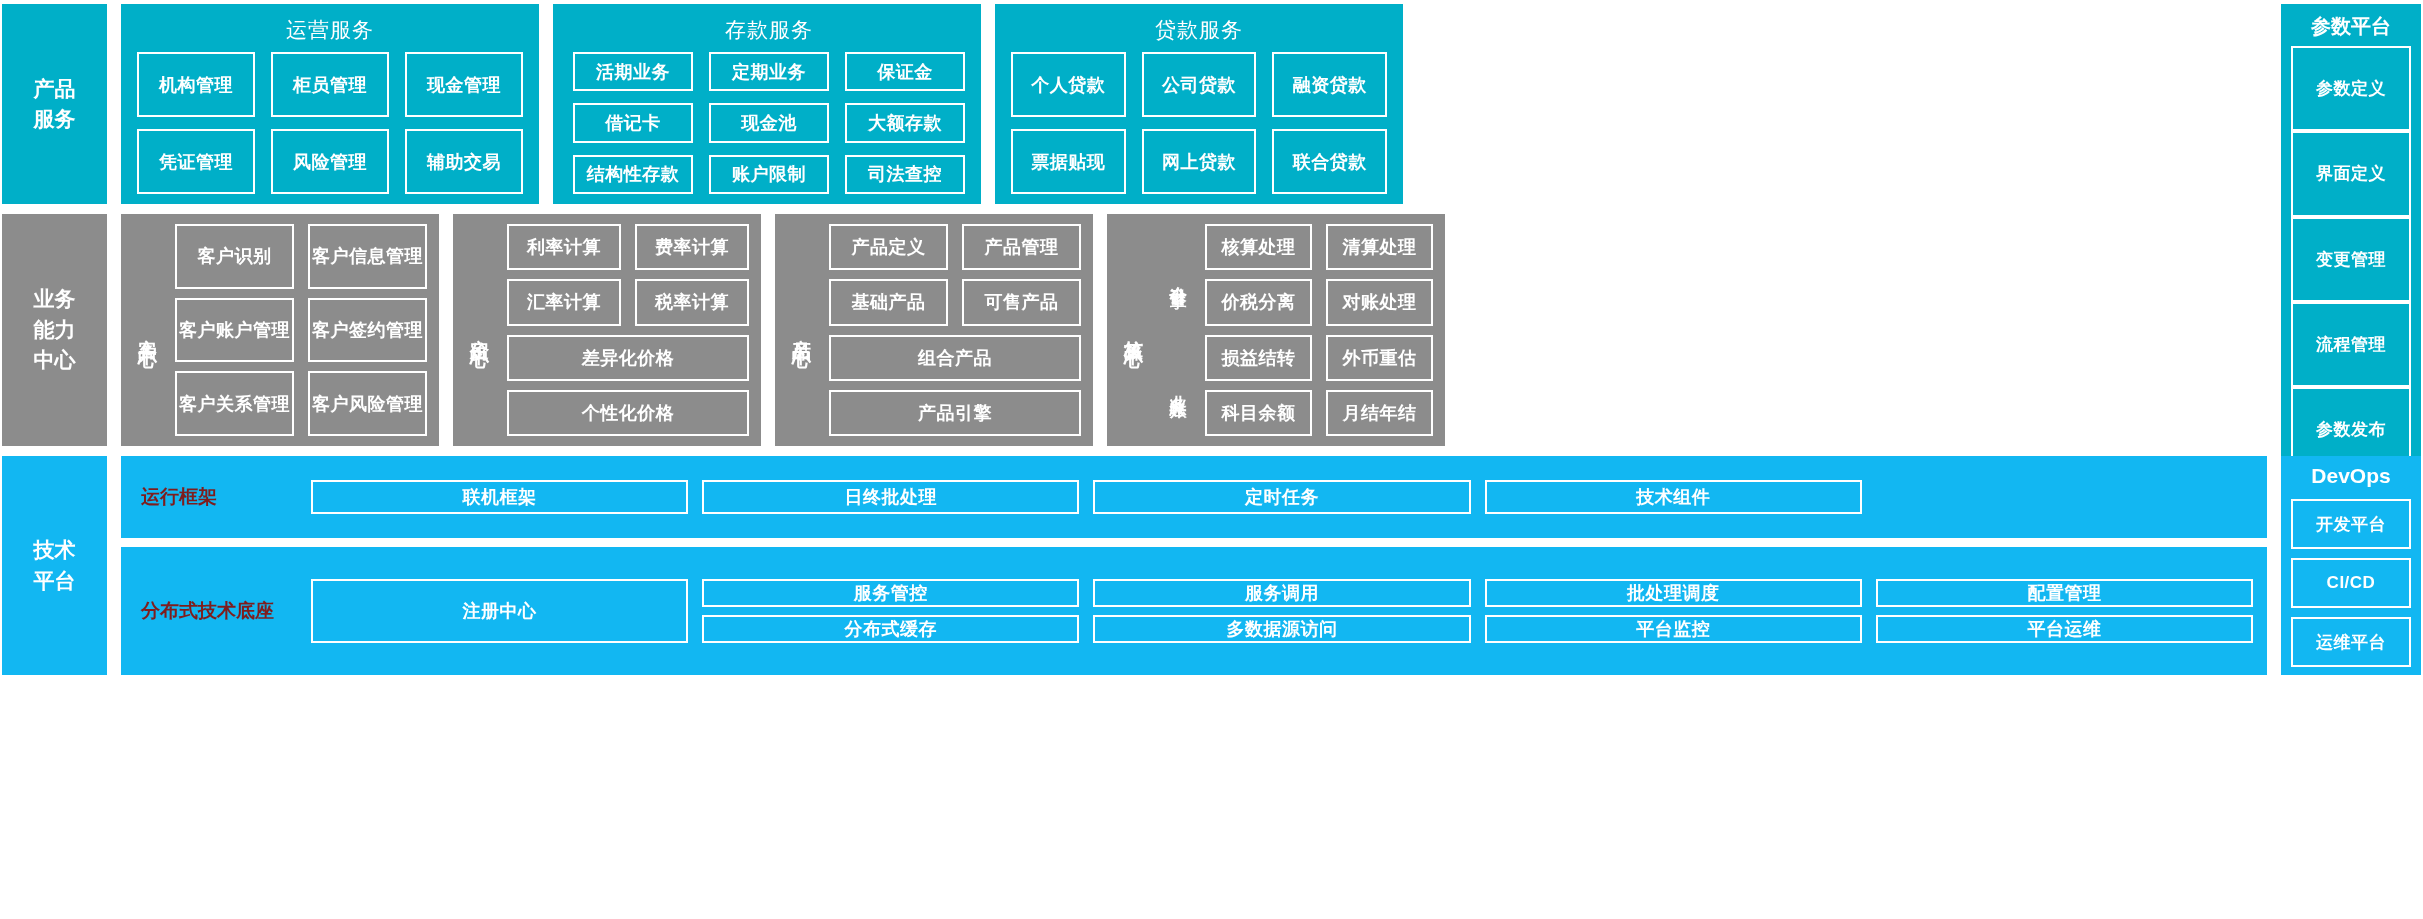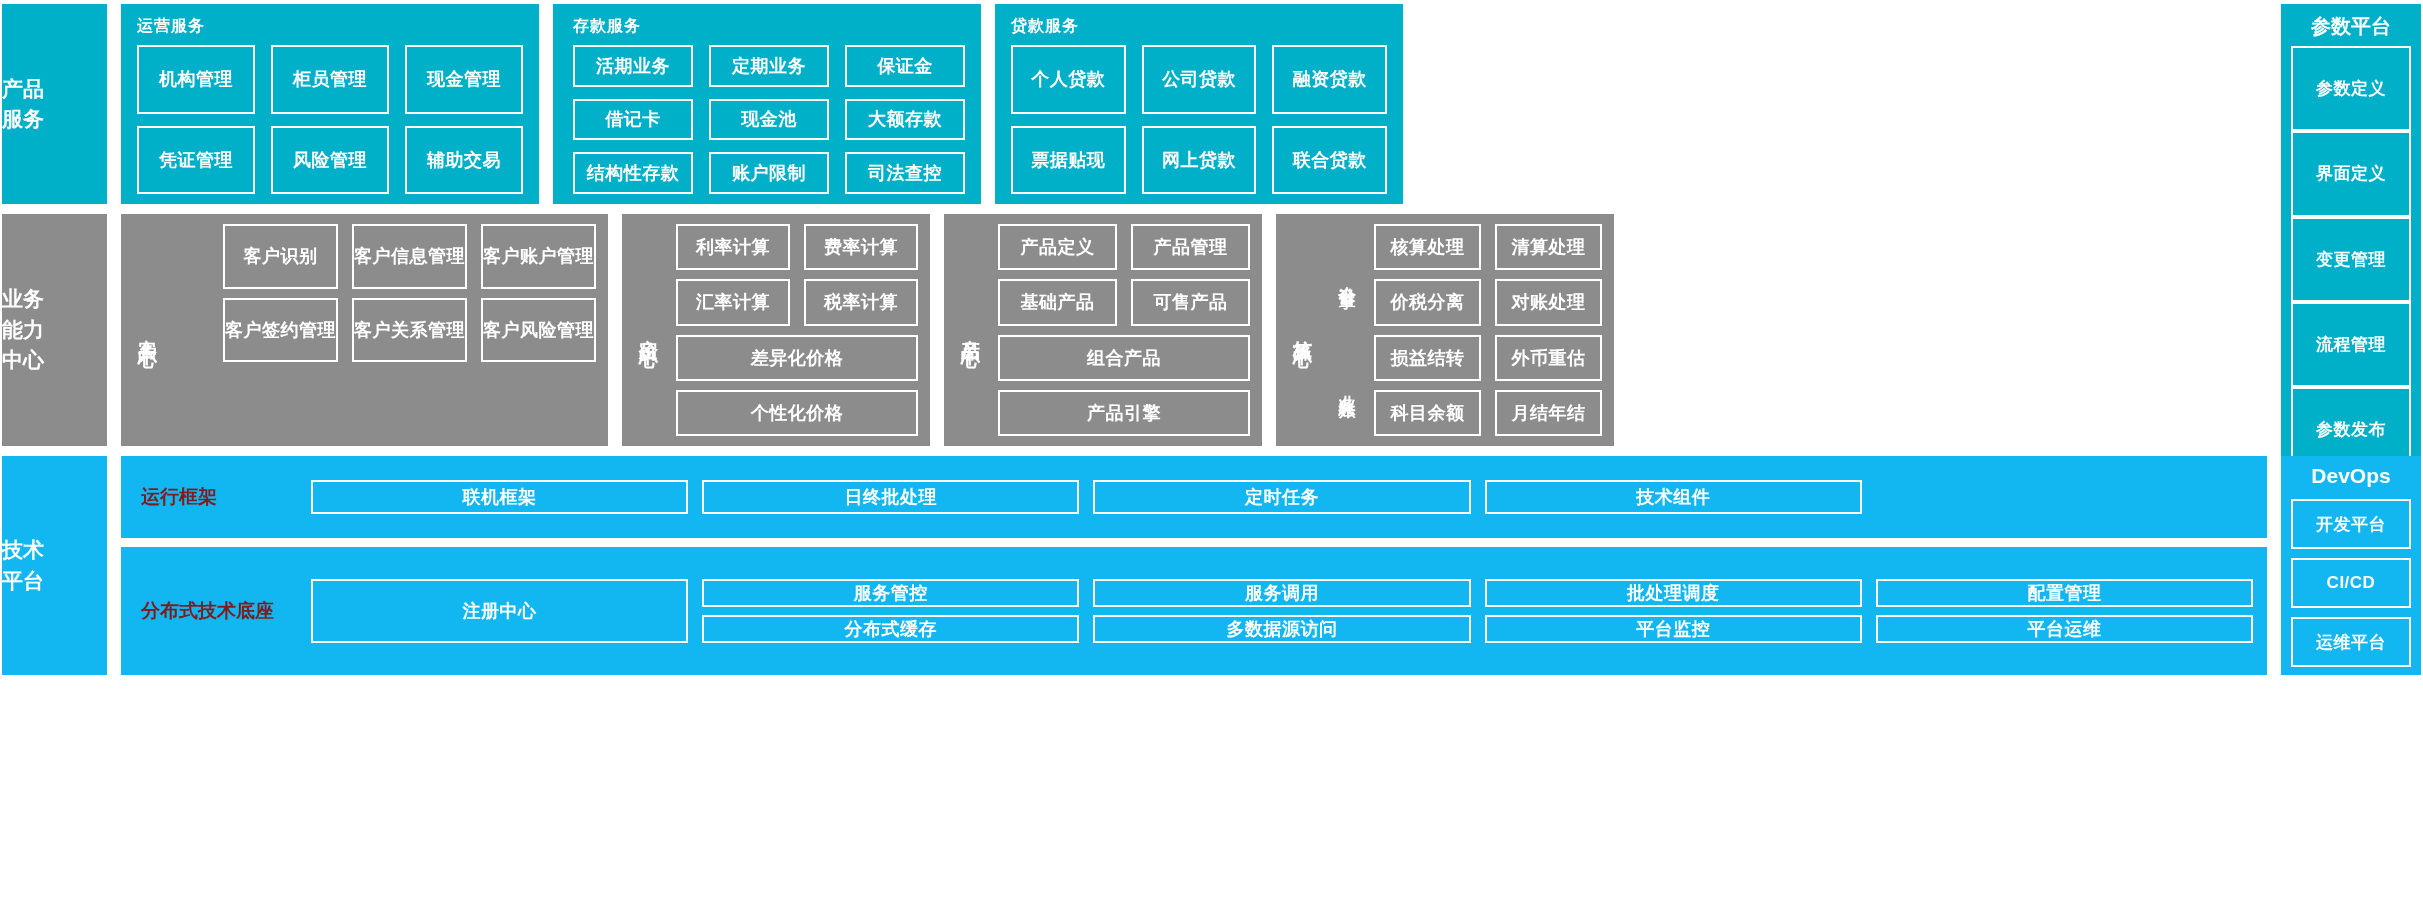--- a/index.html
+++ b/index.html
@@ -41,37 +41,38 @@
     gap: 14px;
     padding: 0 2px;
   }
   .sidelabel {
     background: #00AFC8;
     color: #ffffff;
     width: 105px;
     flex: 0 0 105px;
     display: flex;
     align-items: center;
-    justify-content: flex-start;
+    justify-content: center;
     text-align: center;
     font-weight: bold;
     font-size: 21px;
     line-height: 1.45;
   }
   .r1group {
     background: #00AFC8;
     position: relative;
     padding: 8px 16px 10px 16px;
     display: flex;
     flex-direction: column;
   }
   .group-title {
     color: #ffffff;
-    font-weight: bold;
-    font-size: 16px;
+    font-weight: normal;
+    font-size: 21px;
+    text-align: center;
     padding: 4px 0 8px 0;
     letter-spacing: 1px;
   }
   .grid3 {
     display: grid;
     grid-template-columns: repeat(3, 1fr);
     gap: 12px 16px;
     flex: 1;
   }
   .r1group .tile { font-size: 18px; }
@@ -135,21 +136,21 @@
     display: flex;
     flex-direction: column;
     flex: 0 0 34px;
     gap: 6px;
   }
   .vlabel-stack .vlabel { flex: 1 1 50%; font-size: 17px; letter-spacing: 2px; }
   .center-body { flex: 1; display: grid; gap: 9px 14px; }
   .center-block .tile { font-size: 18px; }
 
   .cc-customer { flex: 0 0 318px; }
-  .cc-customer .center-body { grid-template-columns: 1fr 1fr 1fr; grid-template-rows: repeat(3,1fr); margin-left: 48px; }
+  .cc-customer .center-body { grid-template-columns: 1fr 1fr; grid-template-rows: repeat(3,1fr); }
   .cc-pricing  { flex: 0 0 308px; }
   .cc-pricing  .center-body { grid-template-columns: 1fr 1fr; grid-template-rows: repeat(4,1fr); }
   .cc-product  { flex: 0 0 318px; }
   .cc-product  .center-body { grid-template-columns: 1fr 1fr; grid-template-rows: repeat(4,1fr); }
   .cc-account  { flex: 0 0 338px; }
   .cc-account  .center-body { grid-template-columns: 1fr 1fr; grid-template-rows: repeat(4,1fr); border-radius: 10px; }
   .span2 { grid-column: 1 / span 2; }
 
   
   .row3 {

